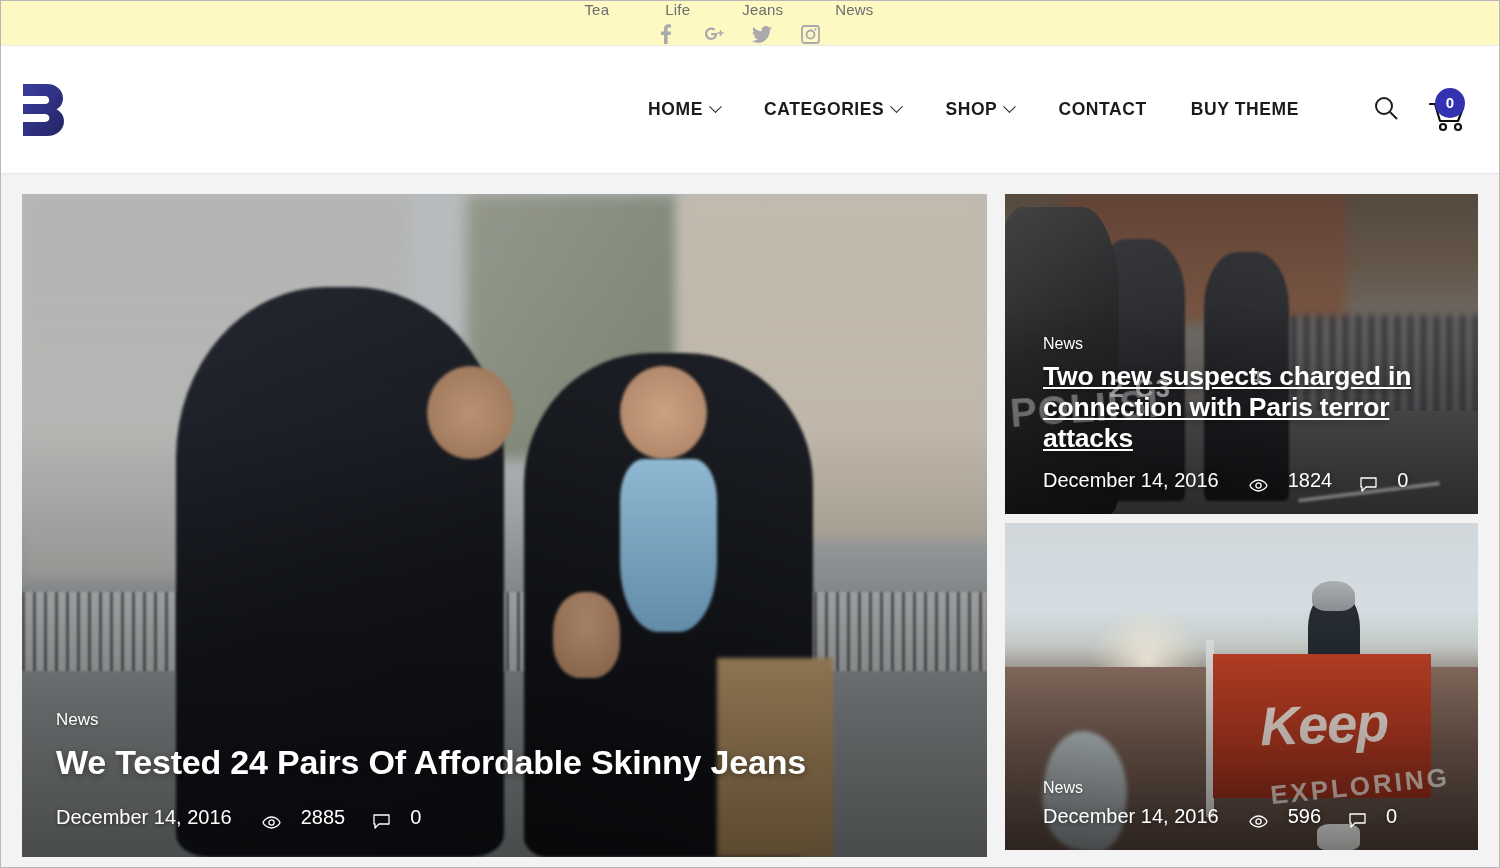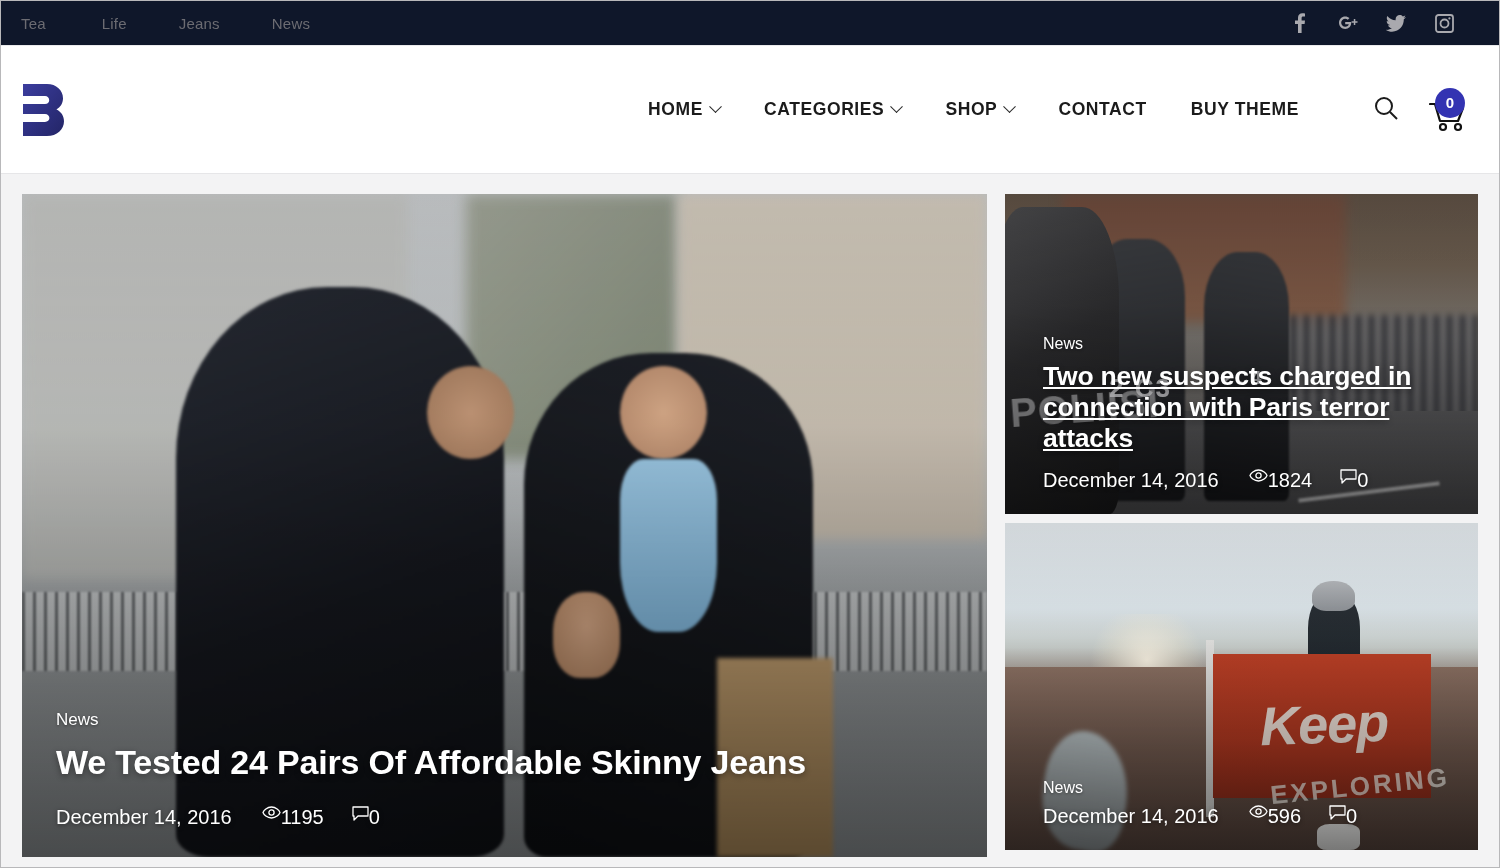--- a/index.html
+++ b/index.html
@@ -12,24 +12,25 @@
   .browser-frame {
     position: absolute; inset: 0;
     border: 1px solid #b8b8ba;
     background: #f3f3f4;
     overflow: hidden;
   }
 
   
   .topbar {
     height: 45px;
-    background: #0f172a;
+    background: #fef9c3;
     border-bottom: 1px solid #eaeaec;
     display: flex; align-items: center;
     padding: 0 22px 0 20px;
+    flex-direction: column;
   }
   .topbar-nav { display: flex; align-items: center; }
   .topbar-link {
     color: #6c6c72;
     font-size: 15px;
     padding: 0 12px;
     margin-right: 28px;
     text-decoration: none;
     letter-spacing: .2px;
     cursor: pointer;
@@ -148,21 +149,21 @@
   }
   .card-title-hero { font-size: 34px; max-width: 910px; }
   .card-title-side { font-size: 26.5px; margin-bottom: 14px; text-decoration: underline; }
 
   .card-meta {
     display: flex; align-items: center;
     font-size: 20px;
     text-shadow: 0 1px 4px rgba(0,0,0,.5);
   }
   .meta-date { margin-right: 30px; }
-  .meta-stat { display: flex; align-items: flex-start; gap: 0; margin-right: 28px; }
+  .meta-stat { display: flex; align-items: flex-end; gap: 20px; margin-right: 28px; }
   .meta-stat svg { display: block; }
 
   
   .ph-hero {
     background:
       radial-gradient(ellipse 200px 240px at 30% 46%, rgba(20,20,24,.95) 0%, rgba(20,20,24,0) 62%),
       radial-gradient(ellipse 165px 230px at 66% 56%, rgba(18,18,22,.93) 0%, rgba(18,18,22,0) 62%),
       linear-gradient(to bottom, #cdd0d2 0%, #c2c6c8 26%, #b5b9bb 48%, #9fa3a5 62%, #8e9294 74%, #7d8183 100%);
   }
   .ph-hero-b1 { position:absolute; left:0; top:0; width:40%; height:58%;
@@ -360,21 +361,21 @@
           <h2 class="card-title card-title-hero">We Tested 24 Pairs Of Affordable Skinny Jeans</h2>
           <div class="card-meta">
             <span class="meta-date">December 14, 2016</span>
             <span class="meta-stat">
               <span>
                 <svg width="19" height="13" viewBox="0 0 19 13">
                     <path d="M9.5 1C5 1 1.8 4.3 1 6.5c.8 2.2 4 5.5 8.5 5.5S17.2 8.7 18 6.5C17.2 4.3 14 1 9.5 1z" fill="none" stroke="#fff" stroke-width="1.3"></path>
                     <circle cx="9.5" cy="6.5" r="2.6" fill="none" stroke="#fff" stroke-width="1.3"></circle>
                   </svg>
               </span>
-              <span>1195</span>
+              <span>2885</span>
             </span>
             <span class="meta-stat">
               <span>
                 <svg width="17" height="15" viewBox="0 0 17 15">
                     <path d="M1 1h15v9H6l-4 4v-4H1z" fill="none" stroke="#fff" stroke-width="1.3" stroke-linejoin="round"></path>
                   </svg>
               </span>
               <span>0</span>
             </span>
           </div>

